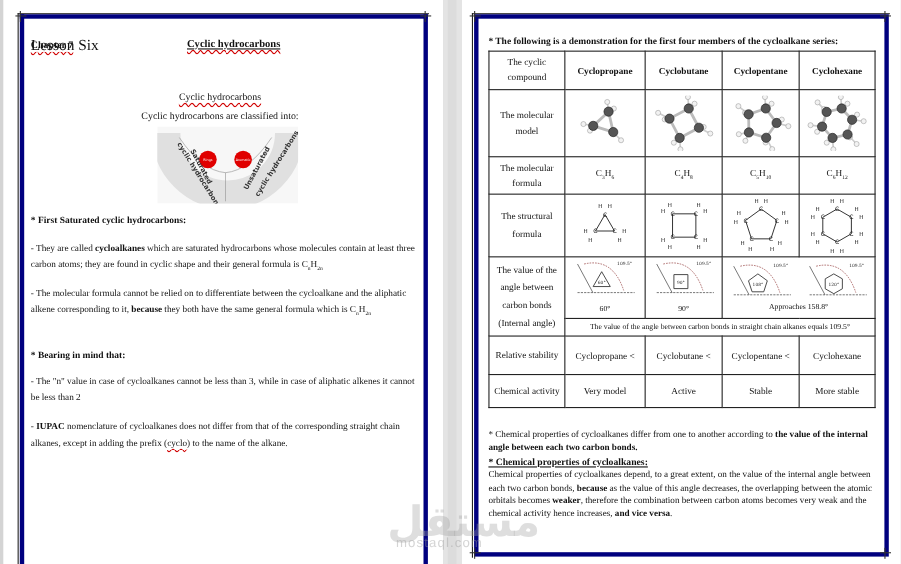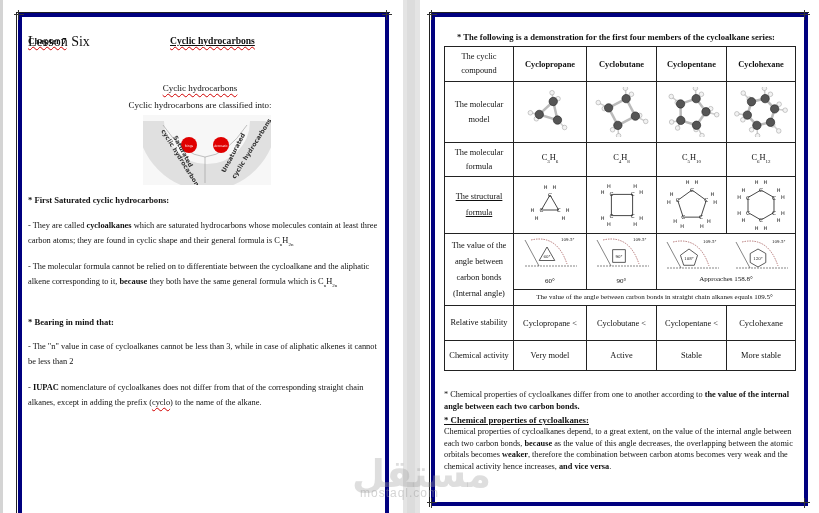--- a/index.html
+++ b/index.html
@@ -26,21 +26,21 @@
   #lesson{left:28px;top:36px;font-size:14px;font-weight:normal;}
   #doc-title{left:170px;top:35px;font-size:9.6px;font-weight:bold;text-decoration:underline;}
   #sub-title{left:0;width:400px;text-align:center;top:82px;font-size:9px;}
   #classified{left:0;width:400px;text-align:center;top:99px;font-size:9px;}
   .lp{left:28px;width:352px;font-size:8.4px;line-height:15px;}
 
   
   #diagram{position:absolute;left:143px;top:115px;width:128px;height:70px;}
 
   
-  #table-intro{left:444px;top:31px;font-size:8.6px;font-weight:bold;white-space:nowrap;margin-left:13px;}
+  #table-intro{left:444px;top:31px;font-size:8.6px;font-weight:bold;white-space:nowrap;}
   table.cyc{position:absolute;left:444px;top:46px;border-collapse:collapse;font-size:8.4px;}
   table.cyc td{border:1px solid #222;text-align:center;vertical-align:middle;padding:0;line-height:15px;}
   table.cyc td.hdr{font-weight:bold;}
   .mol-img,.struct-img,.angle-img{display:block;margin:0 auto;}
   .approach{font-size:7px;}
   .angle-note{font-size:7px;line-height:10px;}
   .rp{left:444px;width:354px;font-size:8.3px;line-height:11.5px;}
   .wm{position:absolute;left:352px;top:452px;font-family:"DejaVu Sans",sans-serif;color:rgba(160,160,160,0.35);font-size:38px;font-weight:bold;}
   .wm2{position:absolute;left:360px;top:486px;font-family:Liberation Sans, sans-serif;color:rgba(160,160,160,0.45);font-size:12px;letter-spacing:1px;}
 </style>
@@ -240,21 +240,21 @@
           </svg>
         </td>
   </tr>
   <tr style="height:34px;">
     <td style="line-height:14px;">The molecular formula</td>
     <td><span>C</span><sub style="font-size:5px">3</sub><span>H</span><sub style="font-size:5px">6</sub></td>
     <td><span>C</span><sub style="font-size:5px">4</sub><span>H</span><sub style="font-size:5px">8</sub></td>
     <td><span>C</span><sub style="font-size:5px">5</sub><span>H</span><sub style="font-size:5px">10</sub></td>
     <td><span>C</span><sub style="font-size:5px">6</sub><span>H</span><sub style="font-size:5px">12</sub></td>
   </tr>
-  <tr style="height:52px;text-decoration:underline;">
+  <tr style="height:52px;">
     <td style="line-height:16px;">The structural formula</td>
     <td>
           <svg class="struct-img" width="60" height="56">
             <g class="struct">
               <line x1="30" y1="18" x2="38.66025403784439" y2="33" stroke="#333" stroke-width="0.9"></line>
               <line x1="38.66025403784439" y1="33" x2="21.339745962155614" y2="33" stroke="#333" stroke-width="0.9"></line>
               <line x1="21.339745962155614" y1="33" x2="30" y2="18" stroke="#333" stroke-width="0.9"></line>
               <text x="30" y="20" font-size="5.5" text-anchor="middle" font-family="DejaVu Sans, sans-serif" fill="#111">C</text>
               <text x="25.685170152562172" y="12.101756942986645" font-size="5" text-anchor="middle" font-family="DejaVu Sans, sans-serif" fill="#111">H</text>
               <text x="34.31482984743783" y="12.101756942986647" font-size="5" text-anchor="middle" font-family="DejaVu Sans, sans-serif" fill="#111">H</text>

